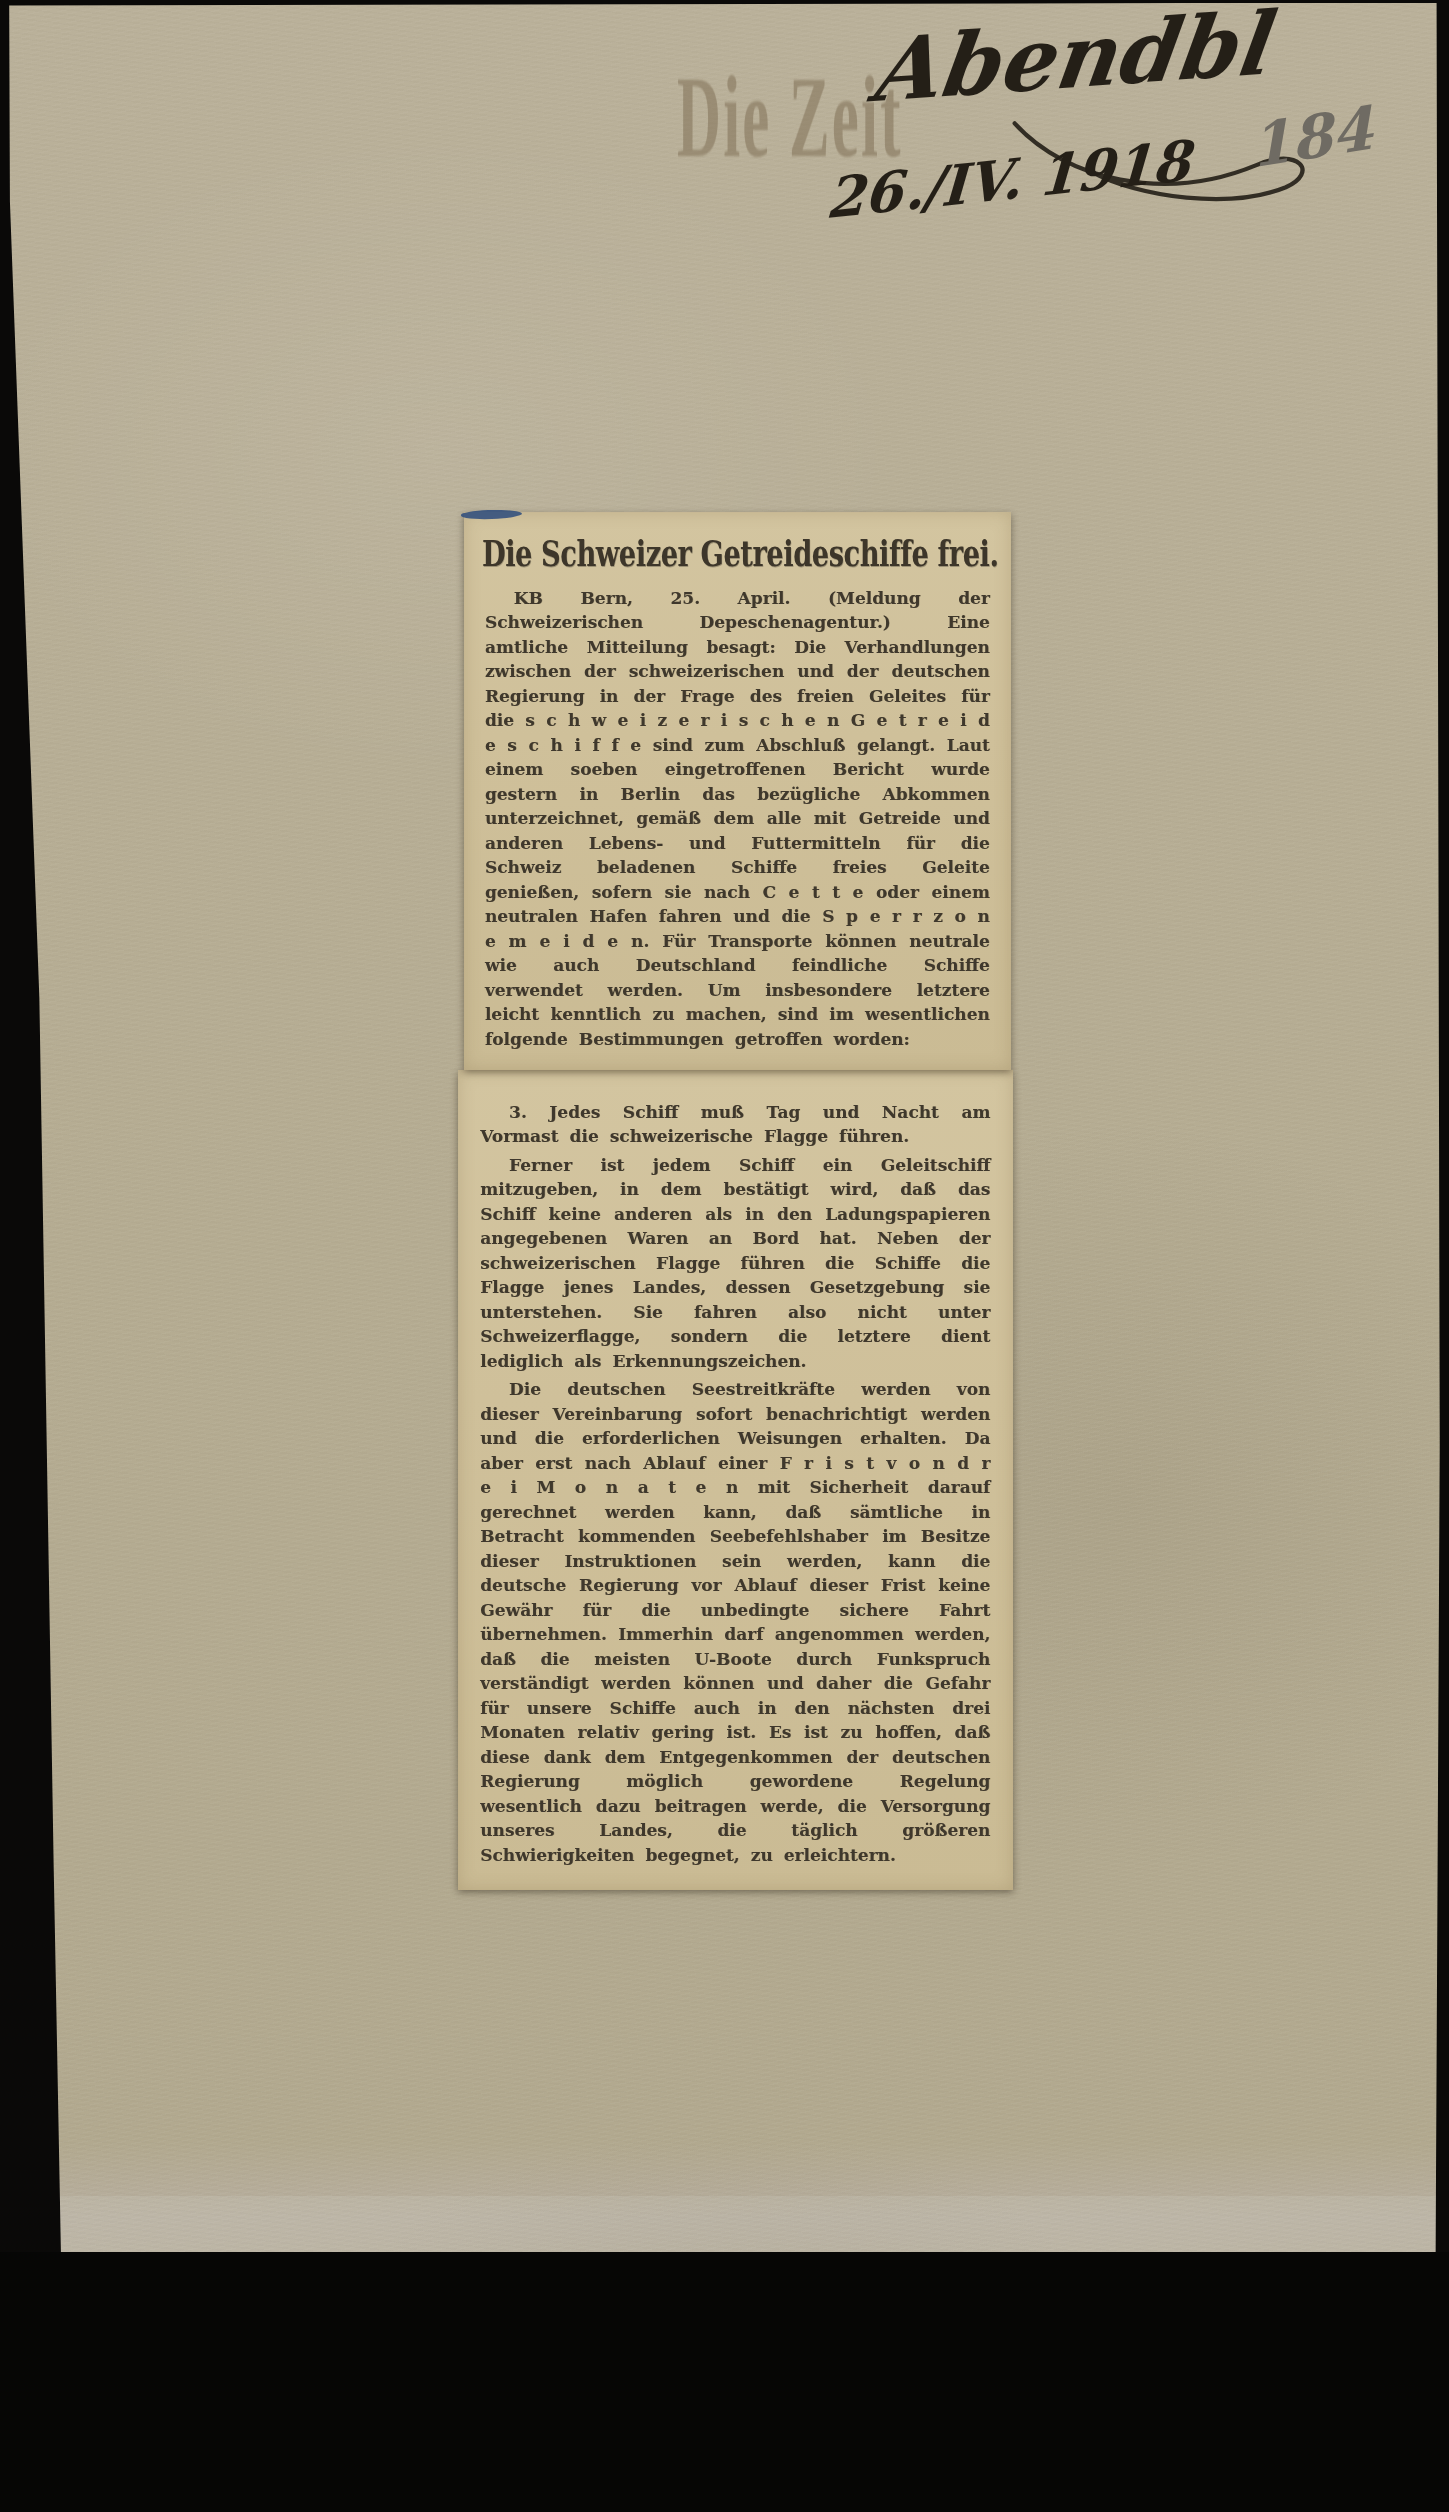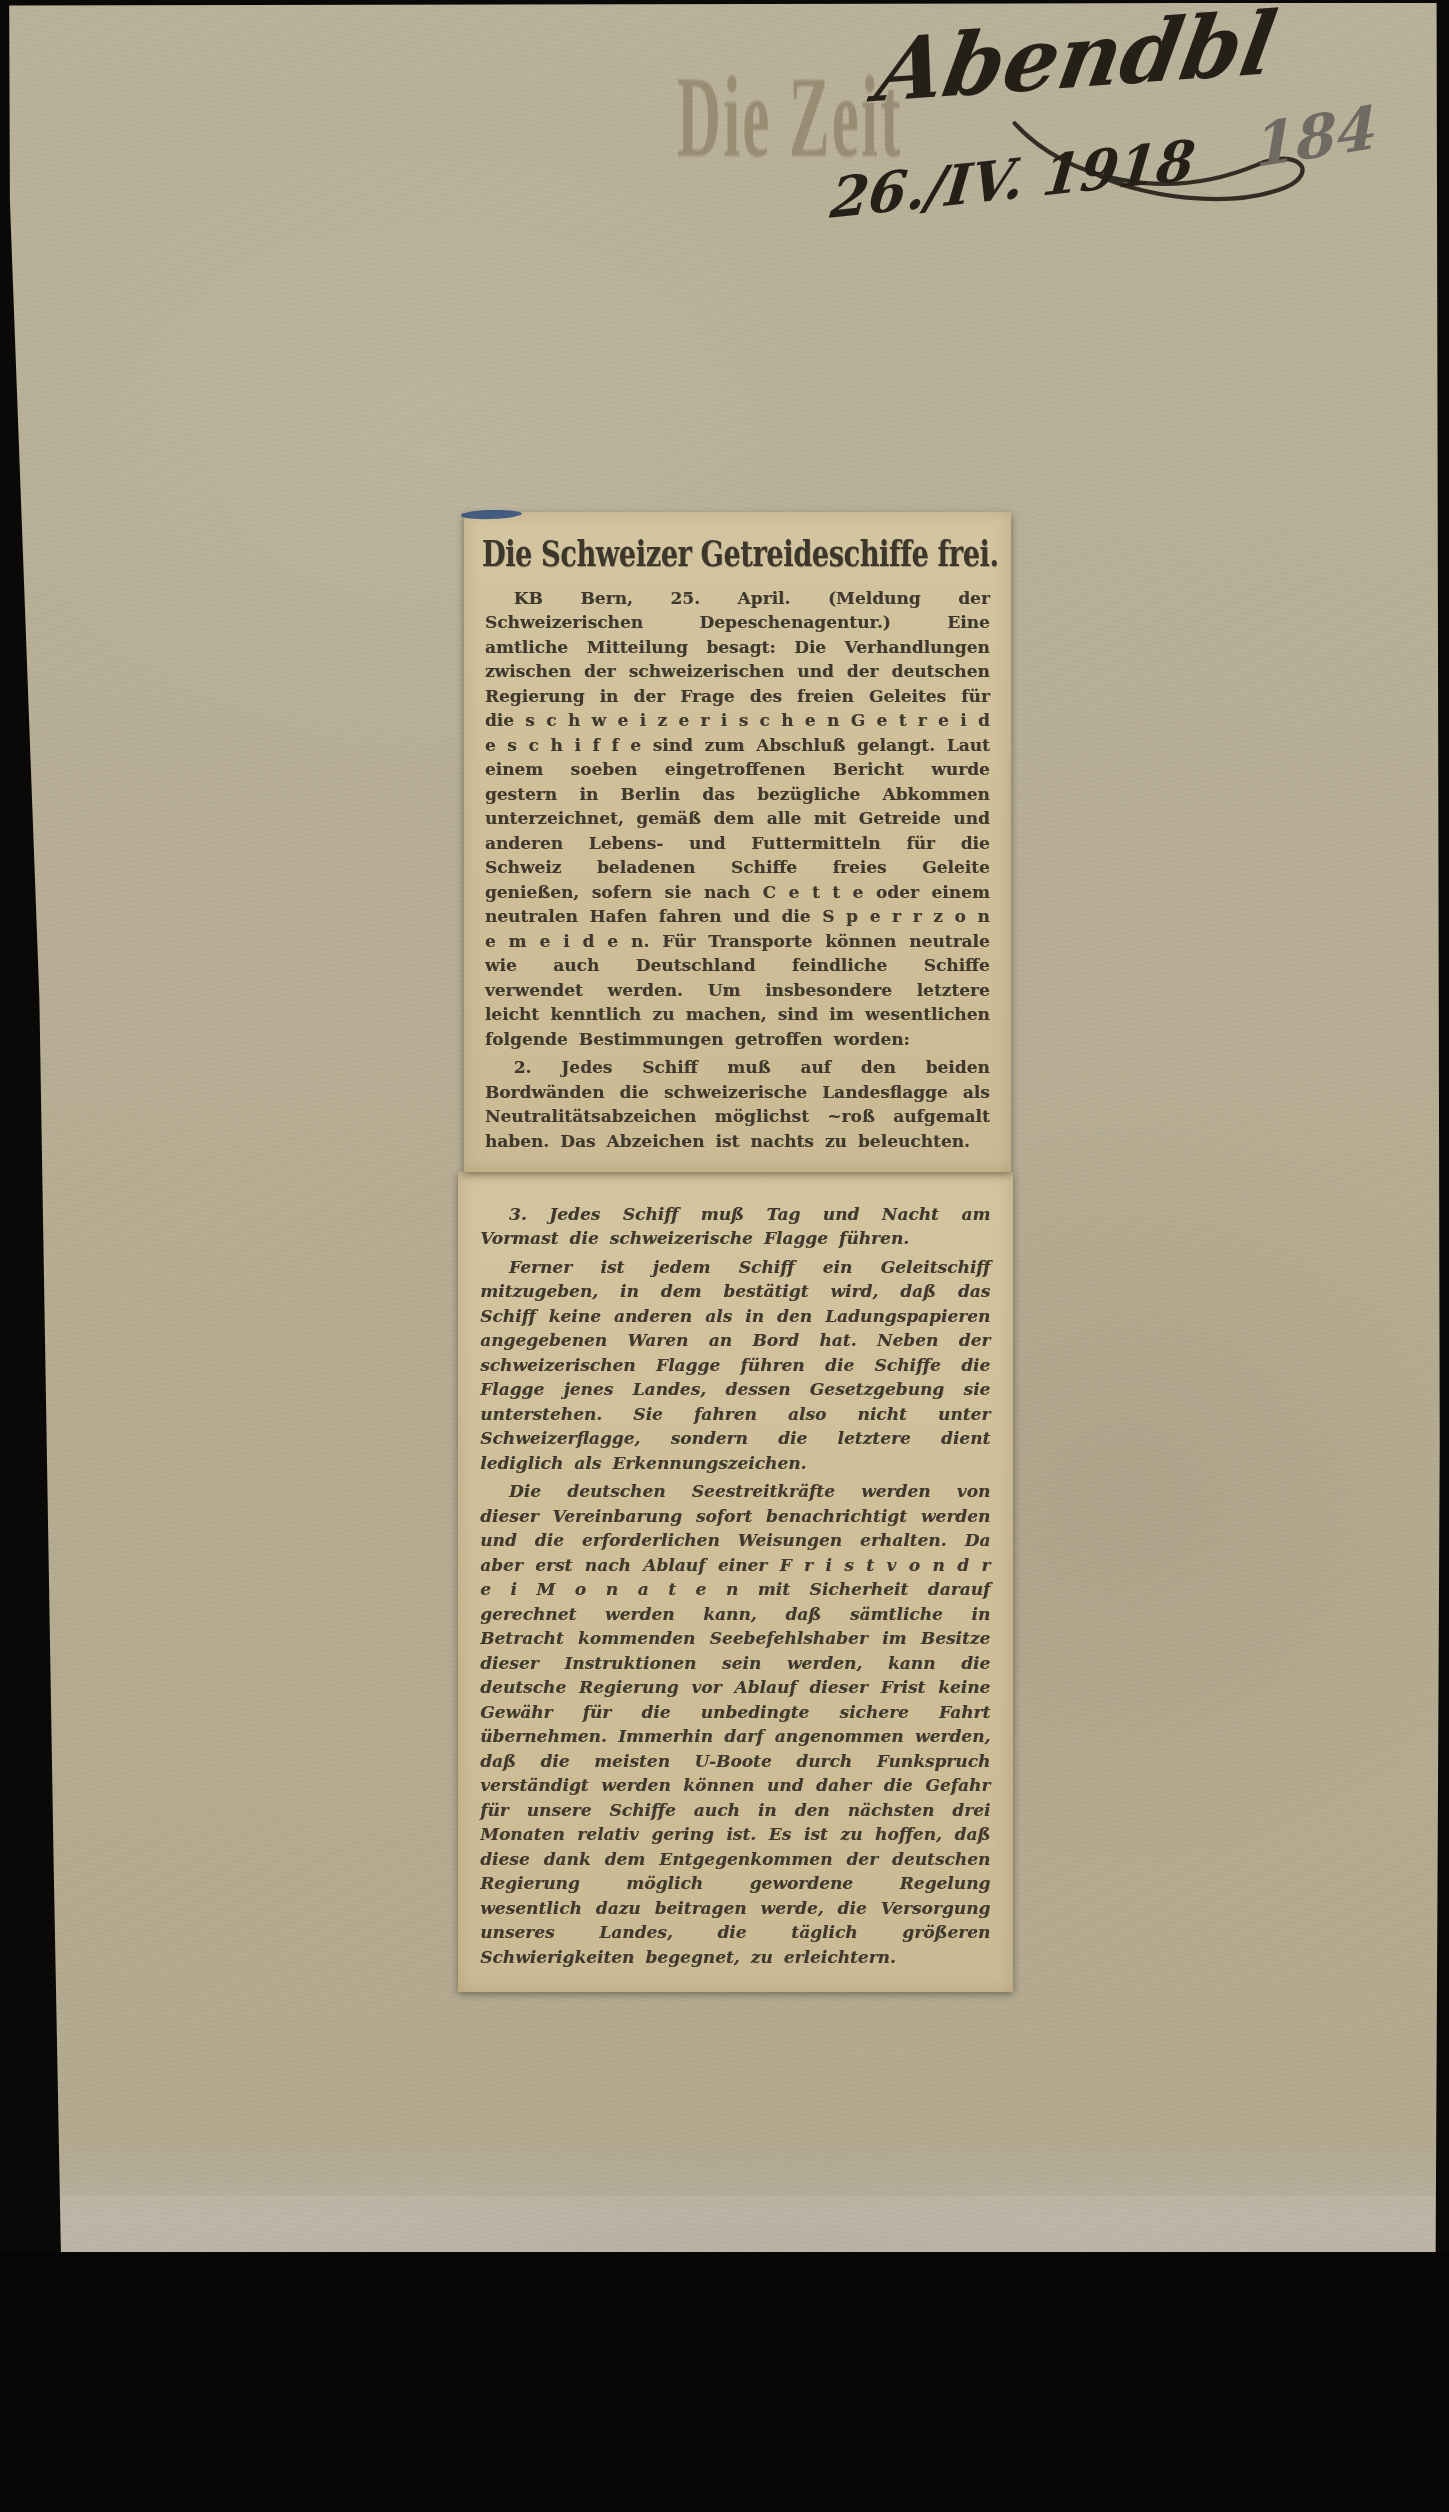--- a/index.html
+++ b/index.html
@@ -57,21 +57,21 @@
   .clippings {
     position: absolute; left: 459px; top: 509px; width: 564px;
     display: flex; flex-direction: column; 
   }
   .clip {
     background: linear-gradient(180deg, #d3c5a0 0%, #cfc09a 40%, #cabb94 100%);
     box-shadow: 0 2.5px 7.4px rgba(28,20,8,0.45), inset 0 0 17px rgba(110,88,50,0.22);
     color: #3f382c; box-sizing: border-box;
   }
   .clip1 { width: 547px; padding: 21px 17px 14.7px; position: relative; }
-  .clip2 { width: 555px; margin-left: -6.1px; padding: 26px 18.4px 18.4px; font-style: italic; }
+  .clip2 { width: 555px; margin-left: -6.1px; padding: 26px 18.4px 18.4px; }
   .headline {
     margin: 0 0 11px 1.2px; font-size: 35px; font-weight: bold; line-height: 1.2;
     letter-spacing: -0.6px; white-space: nowrap;
     transform: scaleX(0.78); transform-origin: left center;
     color: #3d362a; text-shadow: 0.6px 0.6px 0 rgba(61,54,42,0.35);
   }
   .clip p {
     margin: 4px; font-size: 17px; line-height: 24.5px; font-weight: bold;
     text-align: justify; text-indent: 1.7em; word-spacing: 0.30em;
     text-shadow: 0.4px 0.4px 0 rgba(62,54,40,0.35);
@@ -102,21 +102,20 @@
     <div class="hand hand-date">26./IV. 1918</div>
 
     <div class="pencil-number">184</div>
 
     <div class="clippings">
 
       <article class="clip clip1">
         <div class="blue-mark"></div>
         <h1 class="headline">Die Schweizer Getreideschiffe frei.</h1>
         <p>KB Bern, 25. April. (Meldung der Schweizerischen Depeschenagentur.) Eine amtliche Mitteilung besagt: Die Verhandlungen zwischen der schweizerischen und der deutschen Regierung in der Frage des freien Geleites für die s c h w e i z e r i s c h e n G e t r e i d e s c h i f f e sind zum Abschluß gelangt. Laut einem soeben eingetroffenen Bericht wurde gestern in Berlin das bezügliche Abkommen unterzeichnet, gemäß dem alle mit Getreide und anderen Lebens- und Futtermitteln für die Schweiz beladenen Schiffe freies Geleite genießen, sofern sie nach C e t t e oder einem neutralen Hafen fahren und die S p e r r z o n e m e i d e n. Für Transporte können neutrale wie auch Deutschland feindliche Schiffe verwendet werden. Um insbesondere letztere leicht kenntlich zu machen, sind im wesentlichen folgende Bestimmungen getroffen worden:</p>
-        <p>2. Jedes Schiff muß auf den beiden Bordwänden die schweizerische Landesflagge als Neutralitätsabzeichen möglichst ~roß aufgemalt haben. Das Abzeichen ist nachts zu beleuchten.</p>
       </article>
 
       <article class="clip clip2">
         <p>3. Jedes Schiff muß Tag und Nacht am Vormast die schweizerische Flagge führen.</p>
         <p>Ferner ist jedem Schiff ein Geleitschiff mitzugeben, in dem bestätigt wird, daß das Schiff keine anderen als in den Ladungspapieren angegebenen Waren an Bord hat. Neben der schweizerischen Flagge führen die Schiffe die Flagge jenes Landes, dessen Gesetzgebung sie unterstehen. Sie fahren also nicht unter Schweizerflagge, sondern die letztere dient lediglich als Erkennungszeichen.</p>
         <p>Die deutschen Seestreitkräfte werden von dieser Vereinbarung sofort benachrichtigt werden und die erforderlichen Weisungen erhalten. Da aber erst nach Ablauf einer F r i s t v o n d r e i M o n a t e n mit Sicherheit darauf gerechnet werden kann, daß sämtliche in Betracht kommenden Seebefehlshaber im Besitze dieser Instruktionen sein werden, kann die deutsche Regierung vor Ablauf dieser Frist keine Gewähr für die unbedingte sichere Fahrt übernehmen. Immerhin darf angenommen werden, daß die meisten U-Boote durch Funkspruch verständigt werden können und daher die Gefahr für unsere Schiffe auch in den nächsten drei Monaten relativ gering ist. Es ist zu hoffen, daß diese dank dem Entgegenkommen der deutschen Regierung möglich gewordene Regelung wesentlich dazu beitragen werde, die Versorgung unseres Landes, die täglich größeren Schwierigkeiten begegnet, zu erleichtern.</p>
       </article>
 
     </div>
   </div>

